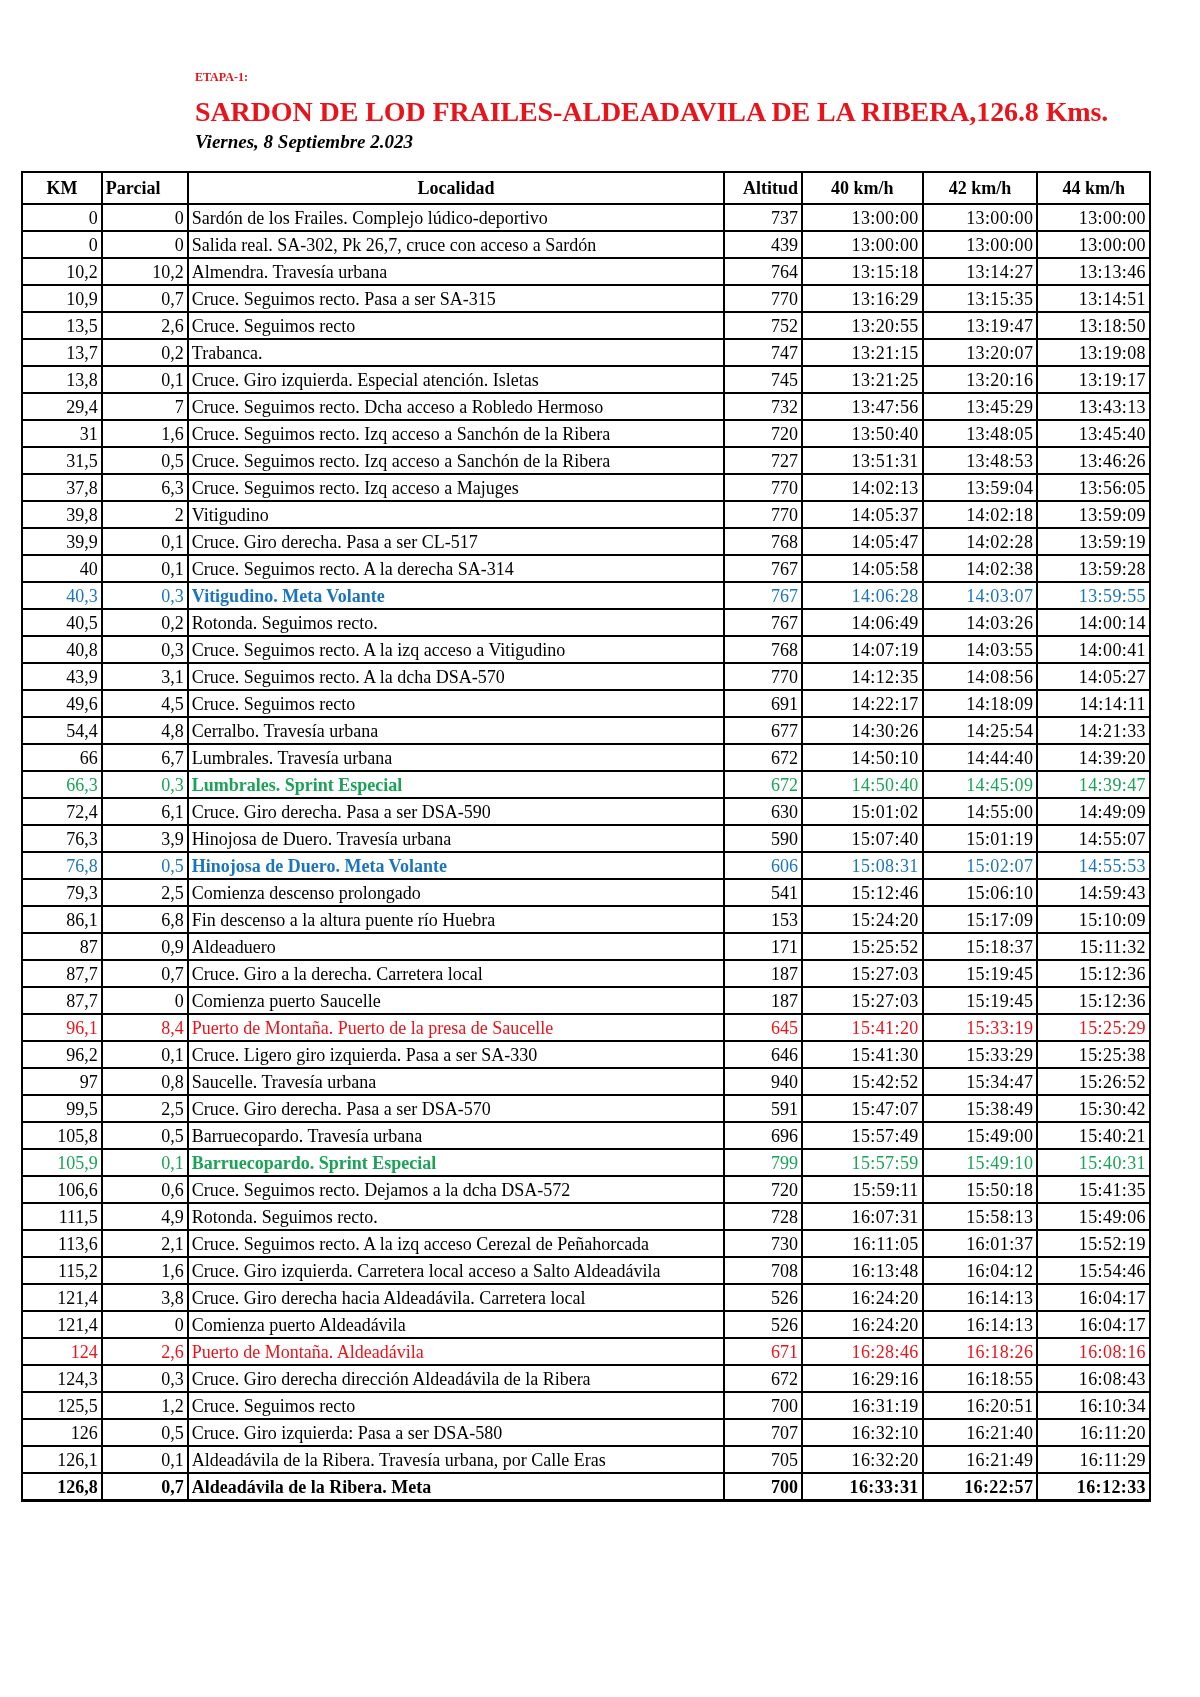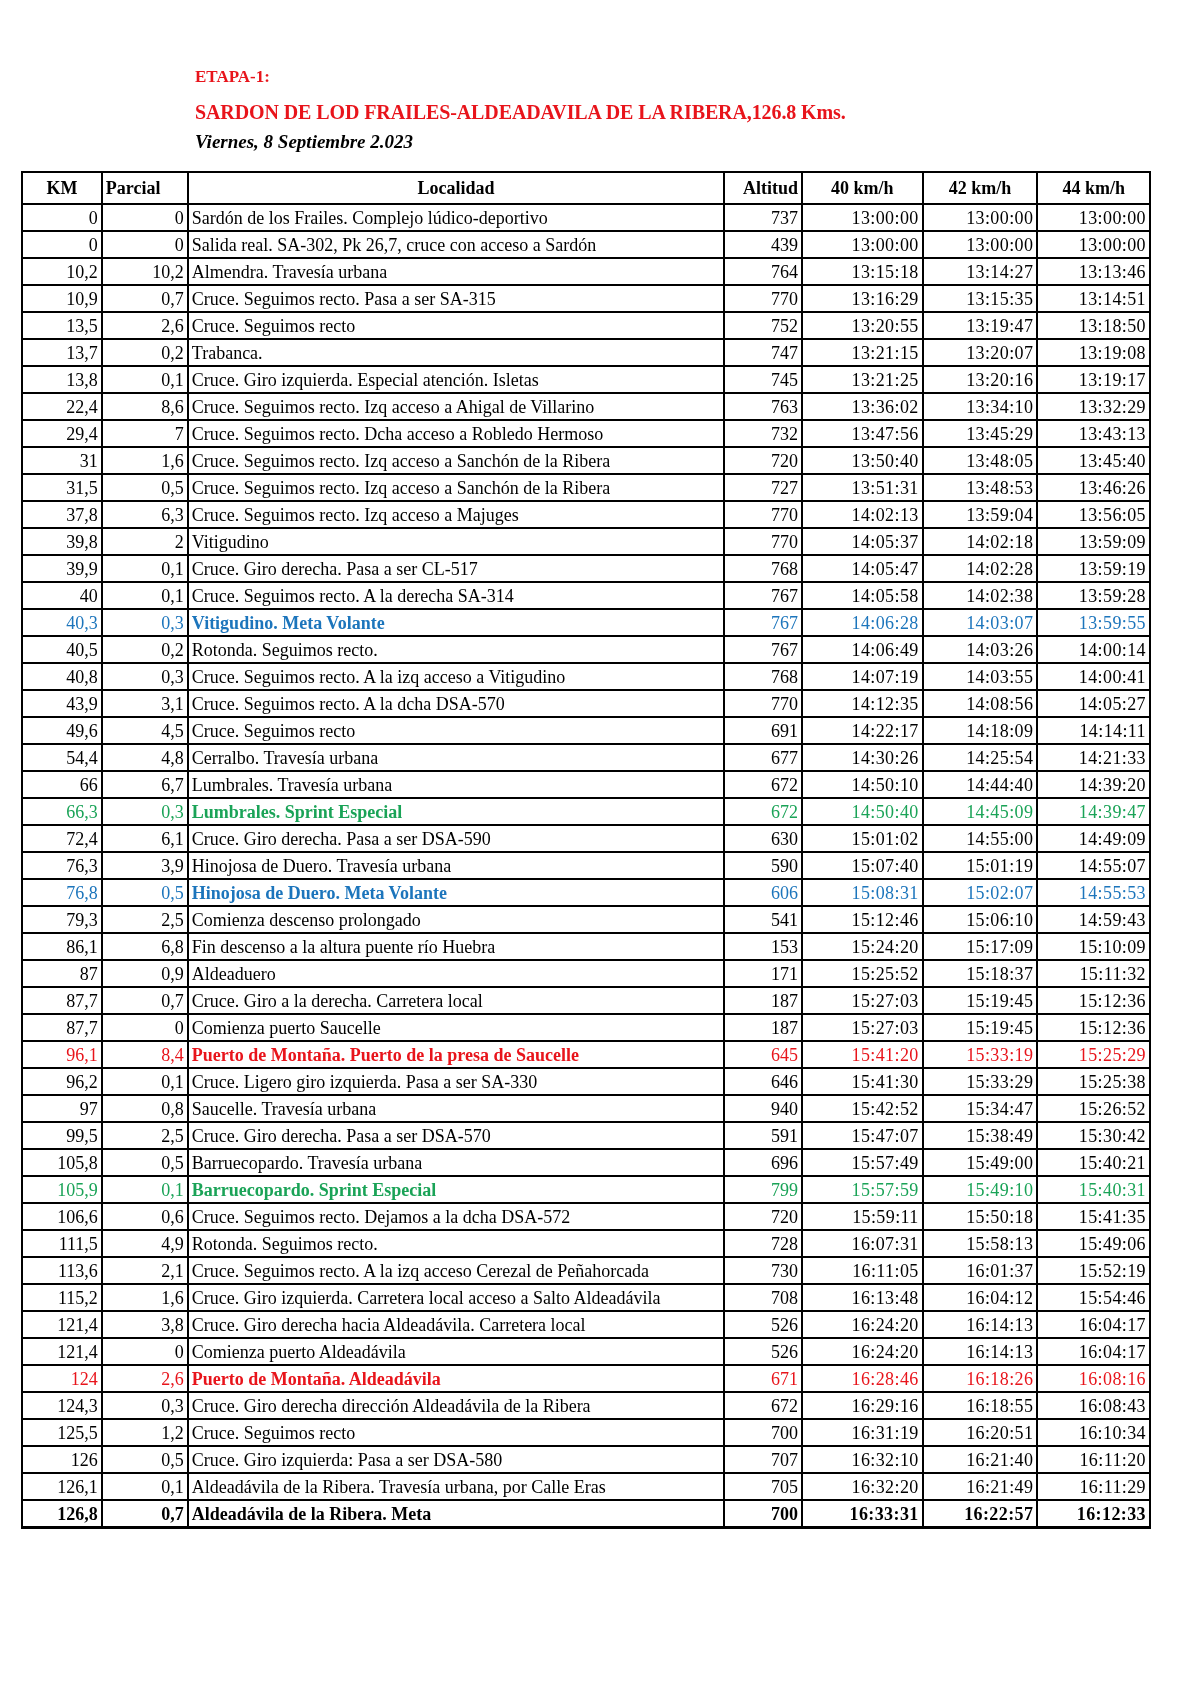--- a/index.html
+++ b/index.html
@@ -1,37 +1,37 @@
 <!DOCTYPE html>
 <html><head>
 <meta charset="utf-8">
 <style>
   html, body { margin: 0; padding: 0; background: #ffffff; }
   body { width: 1200px; height: 1697px; position: relative; font-family: "Liberation Serif", serif; color: #000; }
   .header { position: absolute; left: 195px; top: 66px; }
-  .stage { color: #e8141b; font-weight: bold; font-size: 17px; line-height: 22px; }
-  .title { color: #e8141b; font-weight: bold; font-size: 20px; line-height: 32px; margin-top: 8px; letter-spacing: -0.1px; }
+  .stage { color: #e8141b; font-weight: bold; font-size: 12px; line-height: 22px; }
+  .title { color: #e8141b; font-weight: bold; font-size: 28px; line-height: 32px; margin-top: 8px; letter-spacing: -0.1px; }
   .date { font-style: italic; font-weight: bold; font-size: 19px; line-height: 28px; margin-top: 0px; }
   table.route { position: absolute; left: 21px; top: 171px; border-collapse: collapse; table-layout: fixed; width: 1130px; }
   table.route th, table.route td { border: 2px solid #000; padding: 0 3px; height: 25px; font-size: 18px; line-height: 24px; white-space: nowrap; overflow: hidden; }
   table.route th { font-weight: bold; height: 30px; font-size: 18px; }
   th.c-km { text-align: center; }
   th.c-parcial { text-align: left; }
   th.c-loc { text-align: center; }
   th.c-alt { text-align: right; }
   th.c-t { text-align: center; }
   td.num { text-align: right; }
   td.time { text-align: right; letter-spacing: 0.4px; }
   td.loc { text-align: left; }
   tr.meta td { color: #1c75bc; }
   tr.meta td.loc { font-weight: bold; }
   tr.sprint td { color: #1aa357; }
   tr.sprint td.loc { font-weight: bold; }
   tr.mountain td { color: #e8141b; }
-  tr.mountain td.loc { font-weight: bold; border-radius: 6px; }
+  tr.mountain td.loc { font-weight: normal; border-radius: 6px; }
   tr.finish td { font-weight: bold; border-bottom-width: 3px; }
 </style>
 </head>
 <body>
 
 <div class="header">
   <div class="stage">ETAPA-1:</div>
   <div class="title">SARDON DE LOD FRAILES-ALDEADAVILA DE LA RIBERA,126.8 Kms.</div>
   <div class="date">Viernes, 8 Septiembre 2.023</div>
 </div>
@@ -115,29 +115,20 @@
       <tr class="normal">
         <td class="num">13,8</td>
         <td class="num">0,1</td>
         <td class="loc">Cruce. Giro izquierda. Especial atención. Isletas</td>
         <td class="num">745</td>
         <td class="time">13:21:25</td>
         <td class="time">13:20:16</td>
         <td class="time">13:19:17</td>
       </tr>
       <tr class="normal">
-        <td class="num">22,4</td>
-        <td class="num">8,6</td>
-        <td class="loc">Cruce. Seguimos recto. Izq acceso a Ahigal de Villarino</td>
-        <td class="num">763</td>
-        <td class="time">13:36:02</td>
-        <td class="time">13:34:10</td>
-        <td class="time">13:32:29</td>
-      </tr>
-      <tr class="normal">
         <td class="num">29,4</td>
         <td class="num">7</td>
         <td class="loc">Cruce. Seguimos recto. Dcha acceso a Robledo Hermoso</td>
         <td class="num">732</td>
         <td class="time">13:47:56</td>
         <td class="time">13:45:29</td>
         <td class="time">13:43:13</td>
       </tr>
       <tr class="normal">
         <td class="num">31</td>

